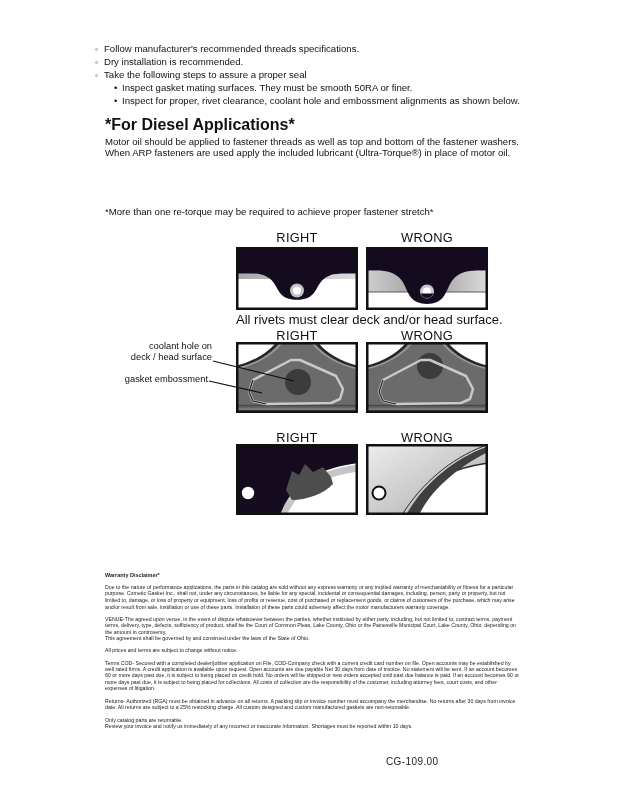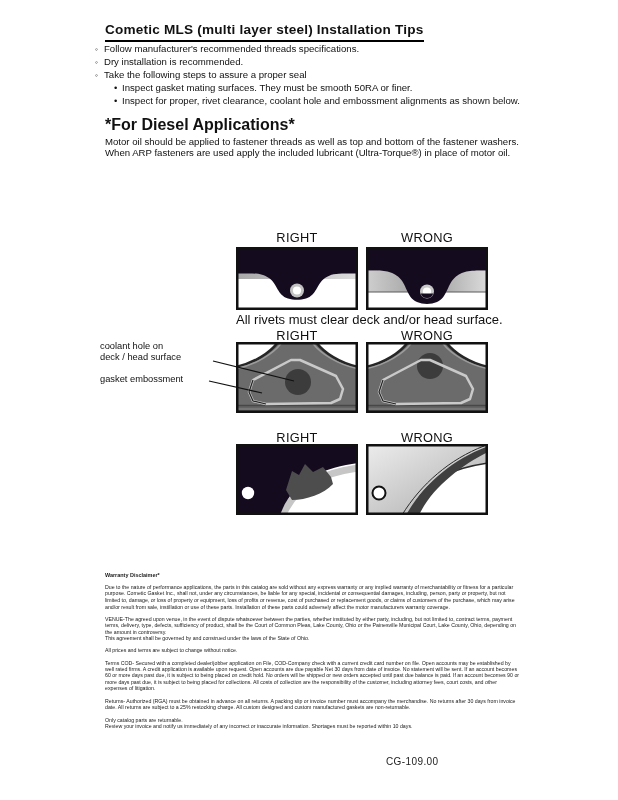--- a/index.html
+++ b/index.html
@@ -26,36 +26,35 @@
   .dbox svg{display:block;width:100%;height:100%;}
   .dbox2{width:122px;height:71px;}
   .dbox2 svg{display:block;width:100%;height:100%;}
   .br1r{left:236px;top:247px;} .br1w{left:366px;top:247px;}
   .br2r{left:236px;top:342px;} .br2w{left:366px;top:342px;}
   .br3r{left:236px;top:444px;} .br3w{left:366px;top:444px;}
   .caption{font-size:13px;color:#111;white-space:pre-line;}
   .cap1{left:236px;top:312px;}
   .cap2{left:240px;top:415px;}
   .cap3{left:236px;top:517px;line-height:12px;}
-  .side-label{font-size:9.3px;line-height:10.8px;white-space:pre-line;color:#111;}
+  .side-label{font-size:9.3px;line-height:10.8px;text-align:right;white-space:pre-line;color:#111;}
   .side1{left:100px;top:341px;width:112px;}
   .side2{left:100px;top:374px;width:108px;}
   .leader{left:105px;top:340px;width:200px;height:60px;z-index:6;}
   .fp{left:105px;top:572px;width:760px;transform:scale(0.546);transform-origin:0 0;
       font-size:9.6px;line-height:11.7px;color:#1a1a1a;}
   .fp h3{font-size:10px;font-weight:bold;margin:0 0 11px 0;}
   .fp p{margin:0 0 11px 0;white-space:pre-line;}
   .code{left:386px;top:756px;font-size:10px;color:#222;letter-spacing:.4px;}
 </style>
 </head>
 <body>
 
 <div class="page">
 
-  <div class="abs title">Cometic MLS (multi layer steel) Installation Tips</div>
 
   <div class="abs bullets">
     <div class="b-row">
       <span class="m">◦</span>
       <span>Follow manufacturer's recommended threads specifications.</span>
     </div>
     <div class="b-row">
       <span class="m">◦</span>
       <span>Dry installation is recommended.</span>
     </div>
@@ -69,20 +68,21 @@
     </div>
     <div class="b-row sub">
       <span class="m">•</span>
       <span>Inspect for proper, rivet clearance, coolant hole and embossment alignments as shown below.</span>
     </div>
   </div>
 
   <div class="abs diesel-h">*For Diesel Applications*</div>
   <div class="abs body para1">Motor oil should be applied to fastener threads as well as top and bottom of the fastener washers.
 When ARP fasteners are used apply the included lubricant (Ultra-Torque®) in place of motor oil.</div>
+  <div class="abs body note">*More than one re-torque may be required to achieve proper fastener stretch*</div>
 
   <div class="abs dlabel lr1">RIGHT</div>
   <div class="abs dlabel lw1">WRONG</div>
 
   <div class="abs dbox br1r">
     <svg viewBox="0 0 122 63">
       <defs>
         <linearGradient id="deck1" x1="0" y1="0" x2="1" y2="0">
           <stop offset="0" stop-color="#a8a8a8"></stop>
             <stop offset="1" stop-color="#dedede"></stop>

